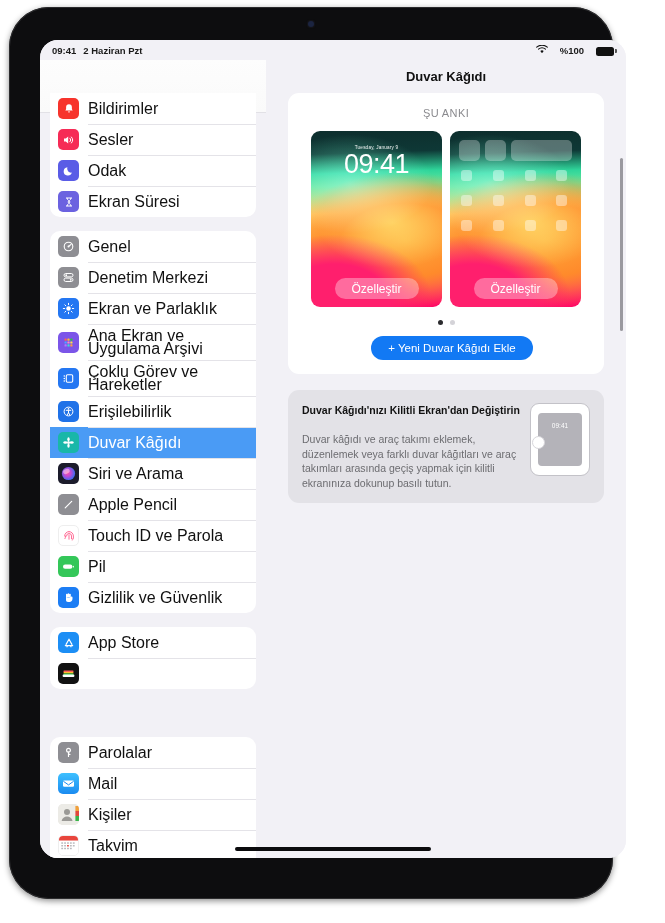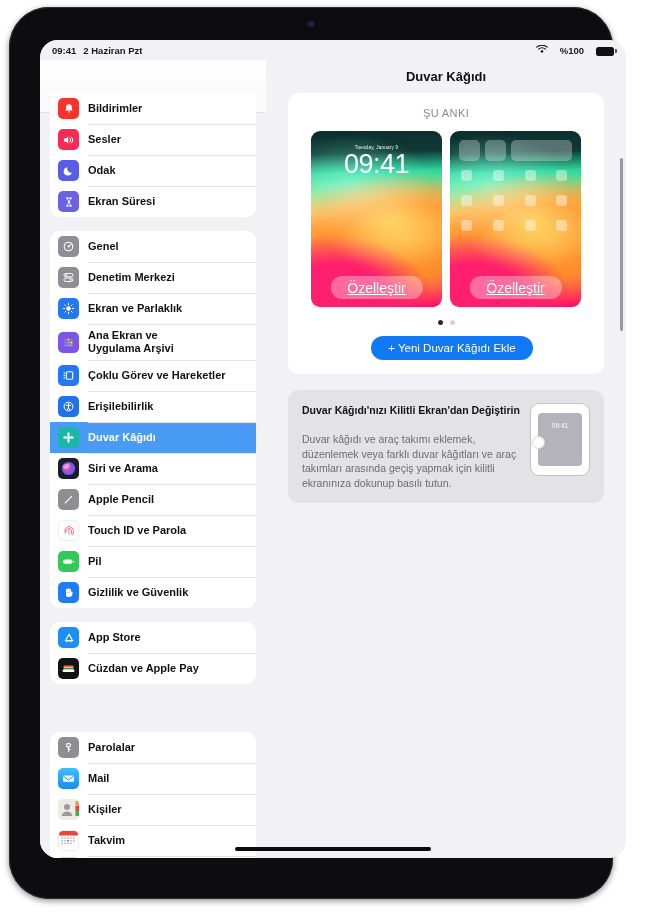--- a/index.html
+++ b/index.html
@@ -100,24 +100,23 @@
     cursor: default;
   }
   .row + .row::before {
     content: ""; position: absolute;
     left: 38px; right: 0; top: 0;
     height: .5px; background: #e4e3e8;
   }
   .row.selected { background: #4a9bf5; }
   .row.selected .row-label { color: #fff; }
   .row-label {
-    font-size: 11px; color: #111;
+    font-size: 16px; color: #111;
     line-height: 13px;
     padding: 5px 0;
-    font-weight: bold;
   }
   .ico {
     width: 21px; height: 21px;
     border-radius: 5px;
     margin-right: 9px; flex: none;
     display: flex; align-items: center; justify-content: center;
     color: #fff; font-size: 12px;
     overflow: hidden; position: relative;
   }
   .ico svg { display: block; }
@@ -186,24 +185,23 @@
     text-align: center;
     font-size: 27px; color: #fff;
     font-weight: 300; letter-spacing: -.5px;
   }
   .customize-btn {
     position: absolute; bottom: 8px; left: 50%;
     transform: translateX(-50%);
     padding: 3.5px 17px;
     border-radius: 11px;
     background: rgba(255,255,255,.34);
-    color: #fff; font-size: 14px;
+    color: #fff; font-size: 12px;
     white-space: nowrap;
     cursor: pointer;
-    text-decoration: underline;
   }
   
   .widgets {
     position: absolute; top: 9px; left: 9px; right: 9px;
     display: flex; gap: 5px; height: 21px;
   }
   .widget {
     background: rgba(255,255,255,.3);
     border-radius: 5px;
   }
@@ -531,21 +529,20 @@
           </div>
           <div class="row">
             <span class="ico" style="background:#121212">
               <svg width="15" height="13" viewBox="0 0 15 13">
                   <rect x="2.5" y="3.4" width="10" height="1.6" rx=".6" fill="#ff5f57"></rect>
                   <rect x="2.5" y="4.9" width="10" height="1.6" rx=".6" fill="#febc2e"></rect>
                   <rect x="2.5" y="6.4" width="10" height="1.6" rx=".6" fill="#28c840"></rect>
                   <rect x="1.6" y="7.4" width="11.8" height="2.6" rx="1" fill="#fff"></rect>
                 </svg>
             </span>
-            <span class="row-label">Cüzdan ve Apple Pay</span>
           </div>
         </div>
 
         <div class="group clipped-bot">
           <div class="row">
             <span class="ico" style="background:#8e8e93">
               <svg width="13" height="13" viewBox="0 0 13 13">
                   <circle cx="6.5" cy="4.3" r="1.9" fill="none" stroke="#fff" stroke-width="1.2"></circle>
                   <path d="M6.5 6.2v4.3M6.5 8.4h1.4" stroke="#fff" stroke-width="1.2" stroke-linecap="round"></path>
                 </svg>

